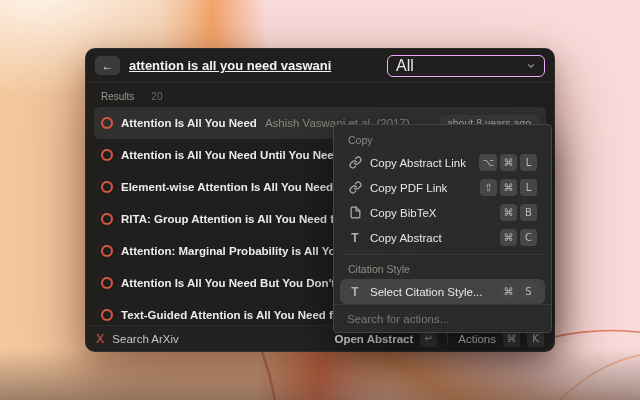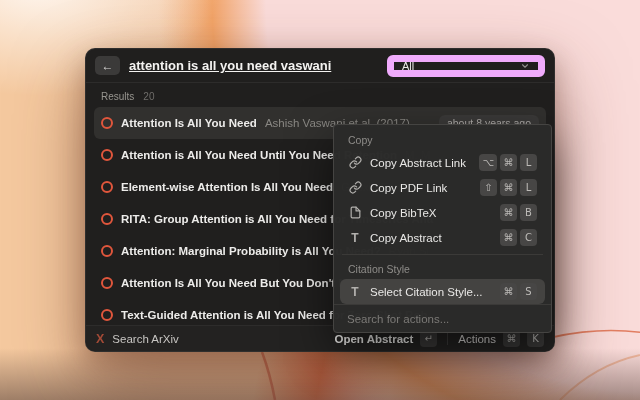--- a/index.html
+++ b/index.html
@@ -22,28 +22,28 @@
   .window { position:absolute; left:85px; top:48px; width:470px; height:304px;
     background:#201f1e; border:1px solid rgba(255,255,255,.07); border-radius:10px;
     box-shadow: 0 30px 70px rgba(96,48,32,.5), 0 10px 28px rgba(96,48,32,.35);
     display:flex; flex-direction:column; color:#efeeec; }
 
   .win-header { height:34px; flex:0 0 34px; display:flex; align-items:center; gap:9px;
     padding:0 9px; border-bottom:1px solid #2d2c2b; }
   .back-btn { width:25px; height:19px; border-radius:5px; background:#3b3a39; color:#dbdad8;
     display:flex; align-items:center; justify-content:center; font-size:12px; cursor:default; }
   .query { font-size:13px; font-weight:600; color:#f4f3f1; white-space:nowrap;text-decoration:underline; }
-  .dropdown { margin-left:auto; width:158px; height:22px; border:7px solid #f0abfc; border-radius:6px;
-    display:flex; align-items:center; padding:0 8px; font-size:11px; color:#e9e8e6; }
+  .dropdown { margin-left:auto; width:158px; height:22px; border:1px solid #f0abfc; border-radius:6px;
+    display:flex; align-items:center; padding:0 8px; font-size:16px; color:#e9e8e6; }
   .dropdown .chev { margin-left:auto; color:#8f8d8b; display:flex; }
 
   .results-bar { flex:0 0 20px; display:flex; align-items:center; gap:9px;
     padding:6px 15px 0; font-size:10px; }
   .results-label { color:#97958f; }
-  .results-count { color:#6f6d6a; }
+  .results-count { color:#6f6d6a;margin-left:8px; }
 
   .list { flex:1 1 auto; overflow:hidden; padding:4px 8px 0; }
   .row { height:26px; display:flex; align-items:center; gap:8px; padding:16px 7px;
     border-radius:6px; }
   .row.selected { background:#31302e; }
   .ring { flex:0 0 12px; width:12px; height:12px; border:2px solid #e0563c; border-radius:50%; }
   .title { font-size:11.5px; font-weight:600; color:#edecea; white-space:nowrap; }
   .authors { font-size:11.5px; color:#898783; white-space:nowrap; overflow:hidden; }
   .badge { margin-left:auto; background:#3a3938; color:#aca9a6; font-size:10.5px;
     padding:2.5px 8px; border-radius:6px; white-space:nowrap; }

